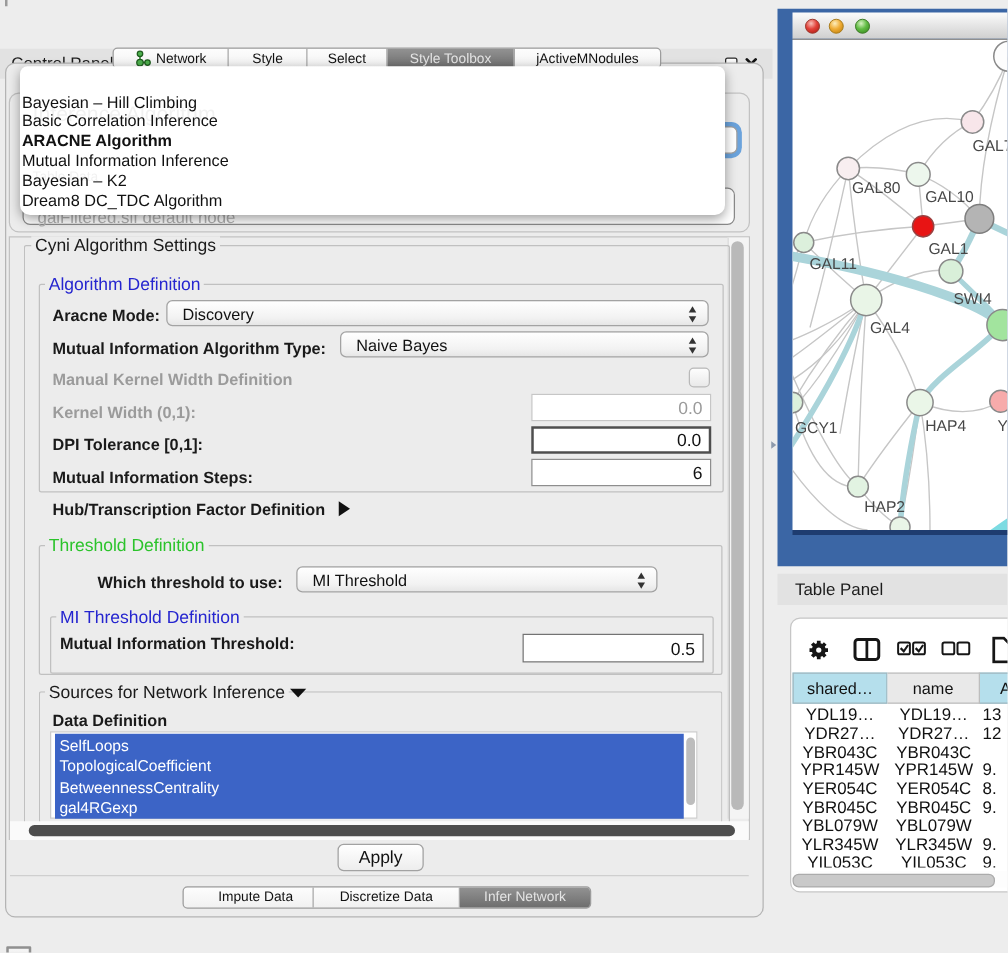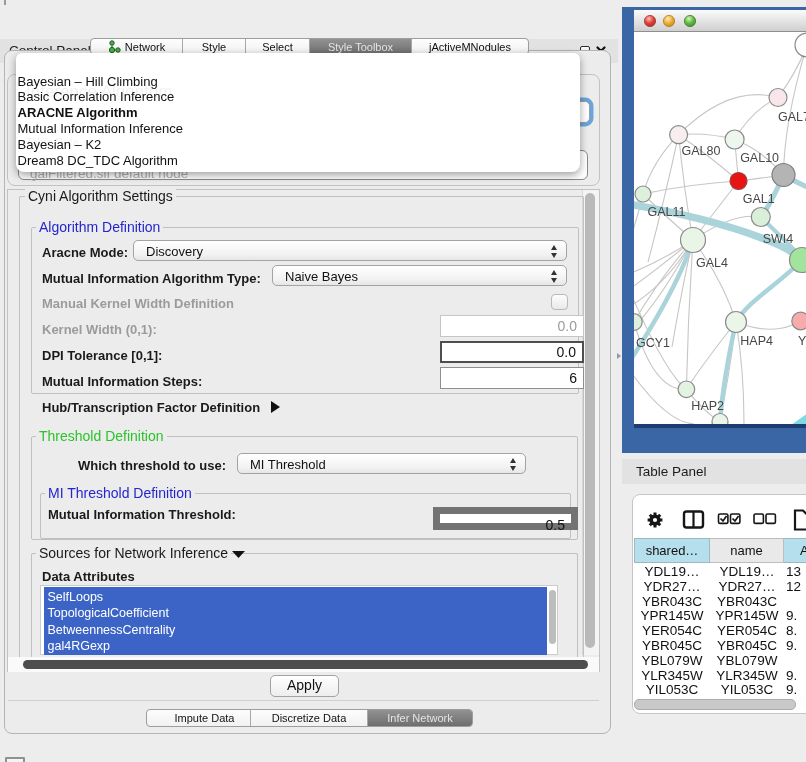--- a/index.html
+++ b/index.html
@@ -17,21 +17,21 @@
 
 .combo{position:absolute;height:21px;border:1px solid #a3a3a3;border-radius:5px;
  background:linear-gradient(#ffffff,#f2f2f2 70%,#e6e6e6);font-size:13px;color:#111;
  line-height:21px;padding-left:12px;box-sizing:border-box;}
 .combo:after{content:"";position:absolute;right:9px;top:4px;width:0;height:0;
  border-left:3.5px solid transparent;border-right:3.5px solid transparent;border-bottom:5px solid #333;}
 .combo:before{content:"";position:absolute;right:9px;top:12px;width:0;height:0;
  border-left:3.5px solid transparent;border-right:3.5px solid transparent;border-top:5px solid #333;}
 
 .tf{position:absolute;background:#fff;font-size:14px;color:#111;text-align:right;
- padding-right:6px;box-sizing:border-box;margin-left:15px;}
+ padding-right:6px;box-sizing:border-box;}
 
 .grp{position:absolute;border:1px solid #c0c0c0;border-radius:2px;}
 .gtitle{position:absolute;font-size:14px;background:#ececec;padding:0 3px;line-height:15px;}
 label.lb{position:absolute;font-size:13px;font-weight:bold;color:#1a1a1a;}
 .gray{color:#9b9b9b !important;}
 </style>
 </head>
 <body>
 
 <div class="abs" style="left:4px;top:0;width:2px;height:5px;background:#9a9a9a;"></div>
@@ -83,28 +83,28 @@
   </svg>
 
 <div class="grp" style="left:31px;top:436px;width:545px;height:102px;"></div>
 <div class="gtitle" style="left:36px;top:429px;color:#2bc32b;">Threshold Definition</div>
 <label class="lb" style="left:78px;top:458px;">Which threshold to use:</label>
 <div class="combo" style="left:237px;top:453px;width:289px;">MI Threshold</div>
 
 <div class="grp" style="left:40px;top:493px;width:529px;height:44px;"></div>
 <div class="gtitle" style="left:45px;top:486px;color:#2525cf;">MI Threshold Definition</div>
 <label class="lb" style="left:48px;top:507px;">Mutual Information Threshold:</label>
-<div class="tf" style="left:418px;top:507px;width:145px;height:23px;border:7px solid #737373;line-height:22px;">0.5</div>
+<div class="tf" style="left:418px;top:507px;width:145px;height:23px;border:1px solid #737373;line-height:22px;">0.5</div>
 
 <div class="grp" style="left:31px;top:553px;width:545px;height:104px;border-bottom:none;"></div>
 <div class="gtitle" style="left:36px;top:546px;color:#1a1a1a;">Sources for Network Inference</div>
 <svg class="abs" style="left:231px;top:549px;" width="15" height="10" viewBox="0 0 15 10">
     <path d="M1 2 L14 2 L7.5 9 Z" fill="#111"></path>
   </svg>
-<label class="lb" style="left:42px;top:569px;">Data Attributes</label>
+<label class="lb" style="left:42px;top:569px;">Data Definition</label>
 
 <div class="abs" style="left:40px;top:585px;width:518px;height:70px;background:#fff;border:1px solid #ccc;box-sizing:border-box;"></div>
 <div class="abs" style="left:43.5px;top:587px;width:503.5px;height:68px;background:#3c64c6;"></div>
 <div class="abs" style="left:47.5px;top:589px;font-size:12.5px;color:#fff;line-height:16.4px;">SelfLoops<br>TopologicalCoefficient<br>BetweennessCentrality<br>gal4RGexp</div>
 <div class="abs" style="left:549px;top:590px;width:7px;height:54px;background:#bdbdbd;border-radius:4px;"></div>
 
 <div class="abs" style="left:8px;top:657px;width:591px;height:15px;background:#fafafa;"></div>
 <div class="abs" style="left:23px;top:660px;width:565px;height:9px;background:#4d4d4d;border-radius:5px;"></div>
 
 <div class="abs" style="left:270px;top:675px;width:67px;height:20px;border:1px solid #a2a2a2;border-radius:5px;background:linear-gradient(#fff,#ededed);font-size:14px;text-align:center;line-height:19px;color:#111;">Apply</div>

